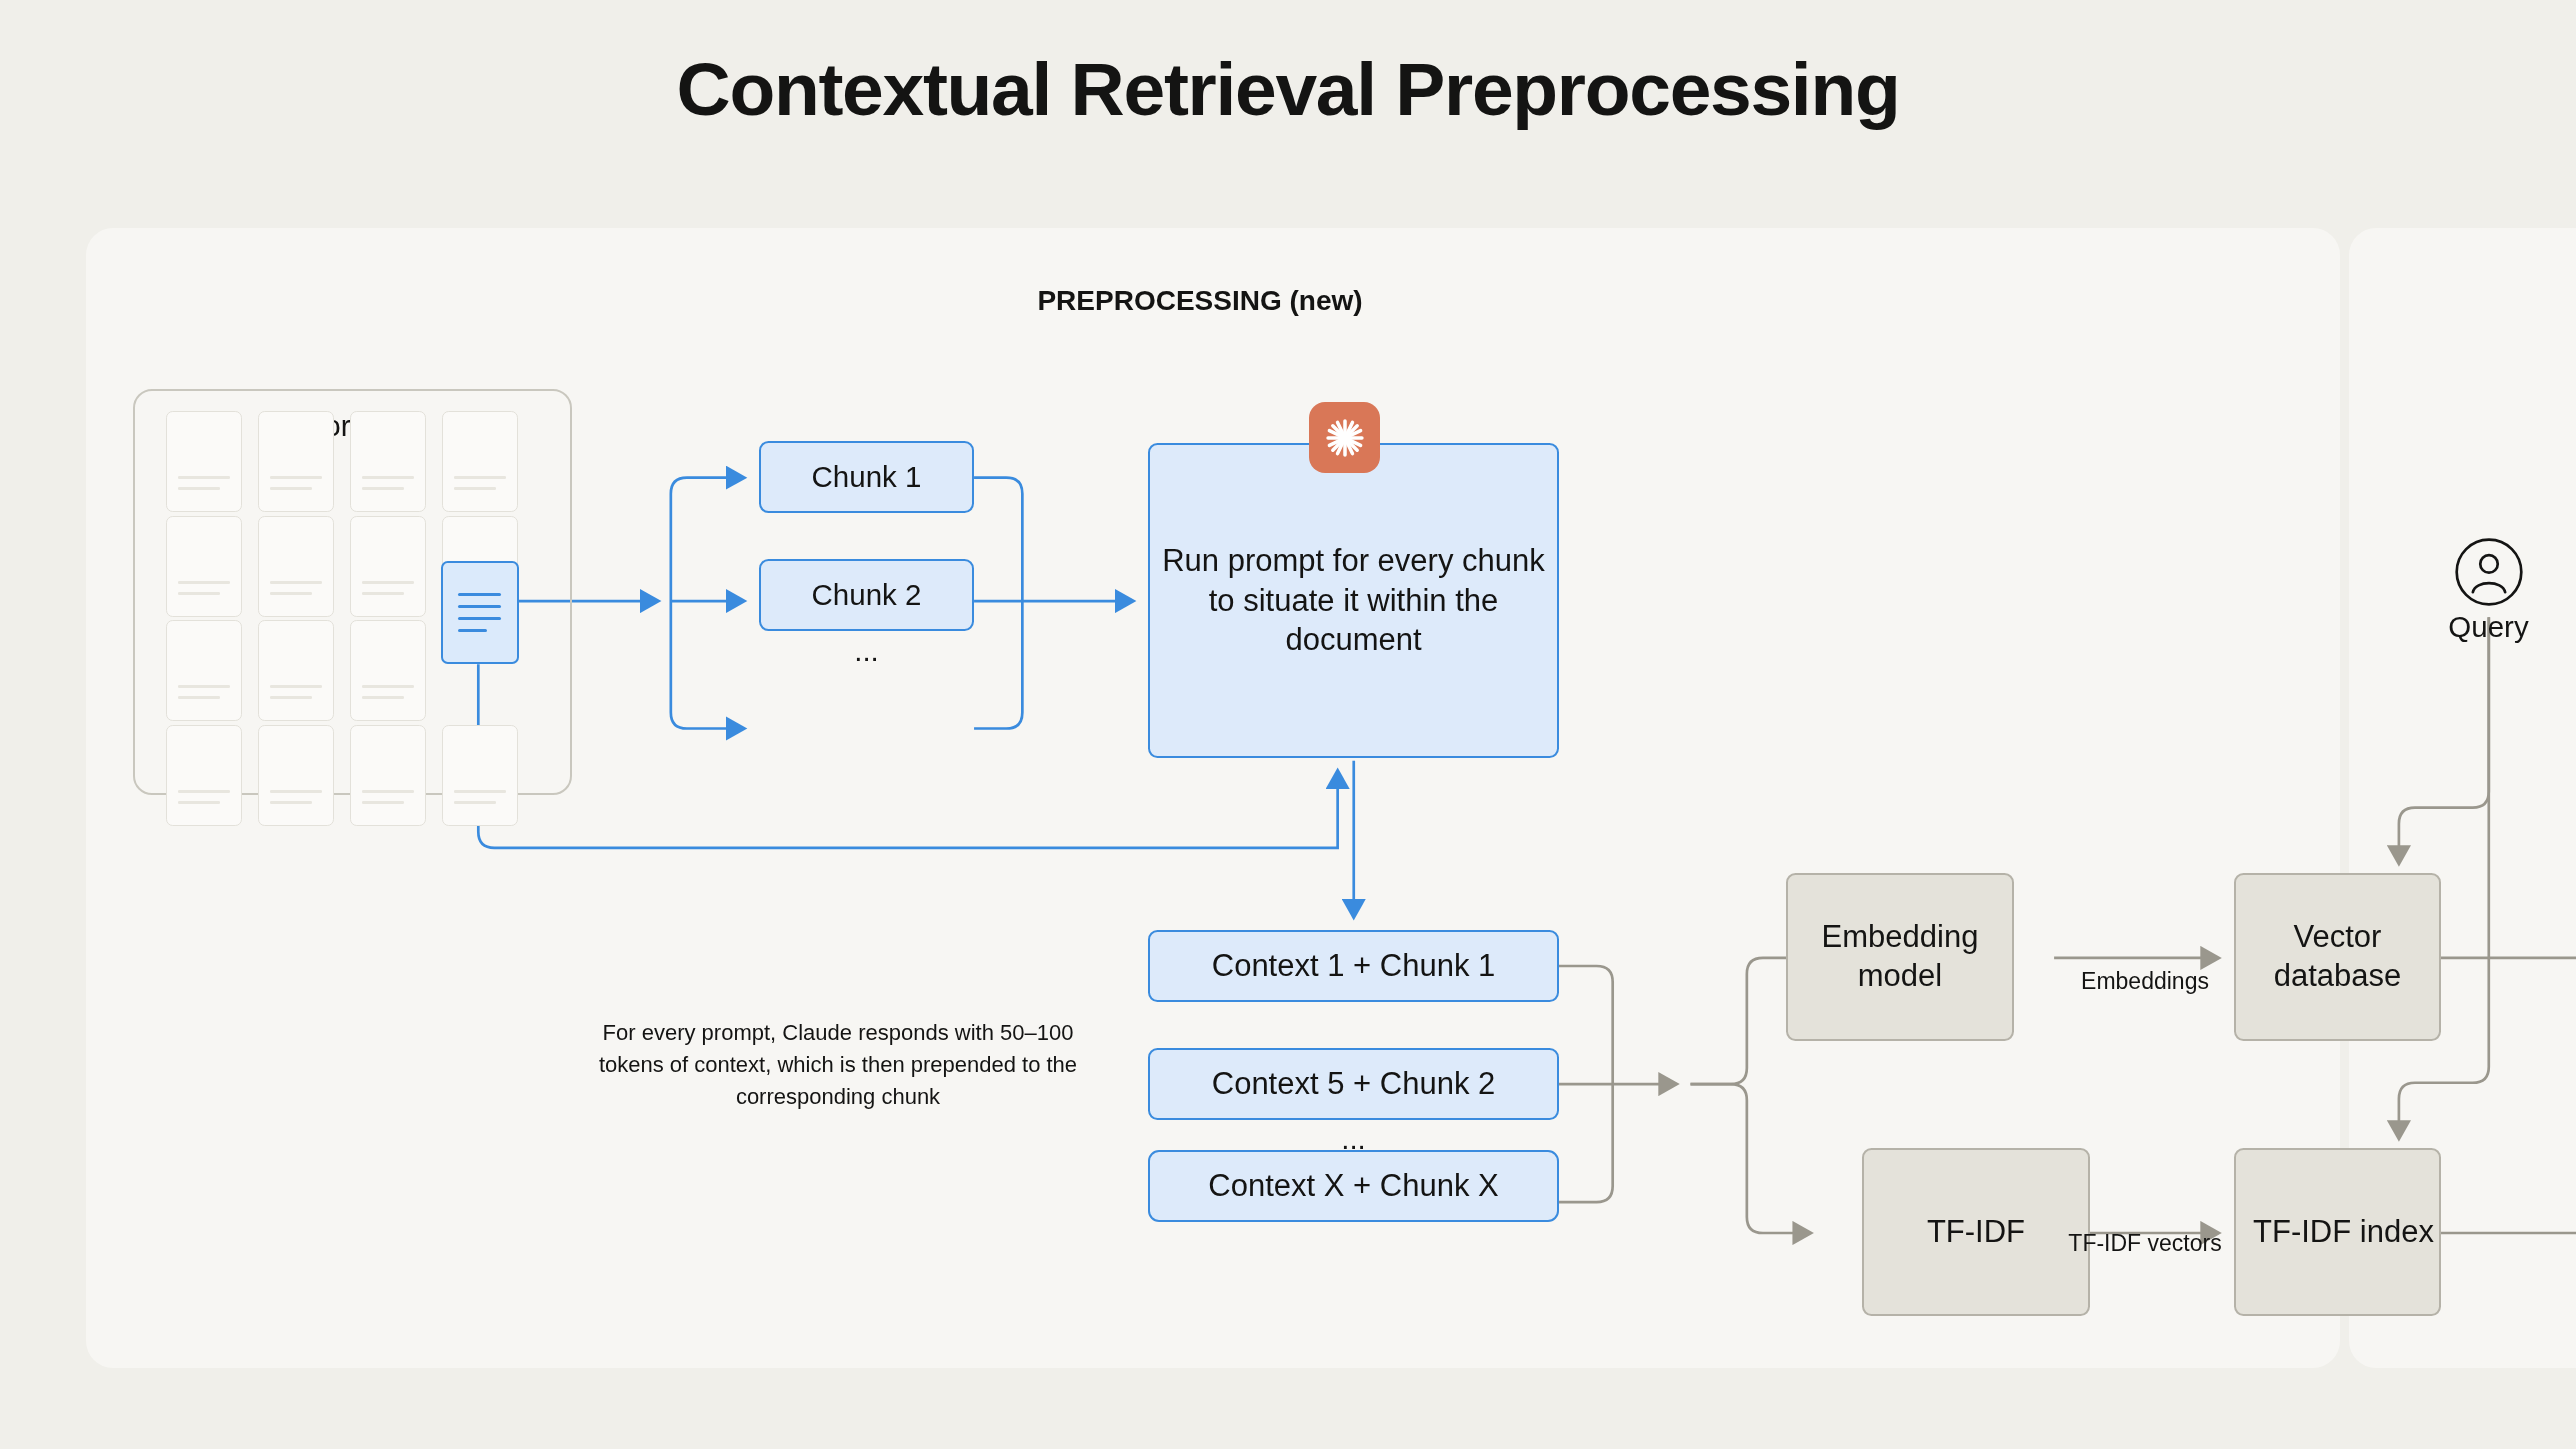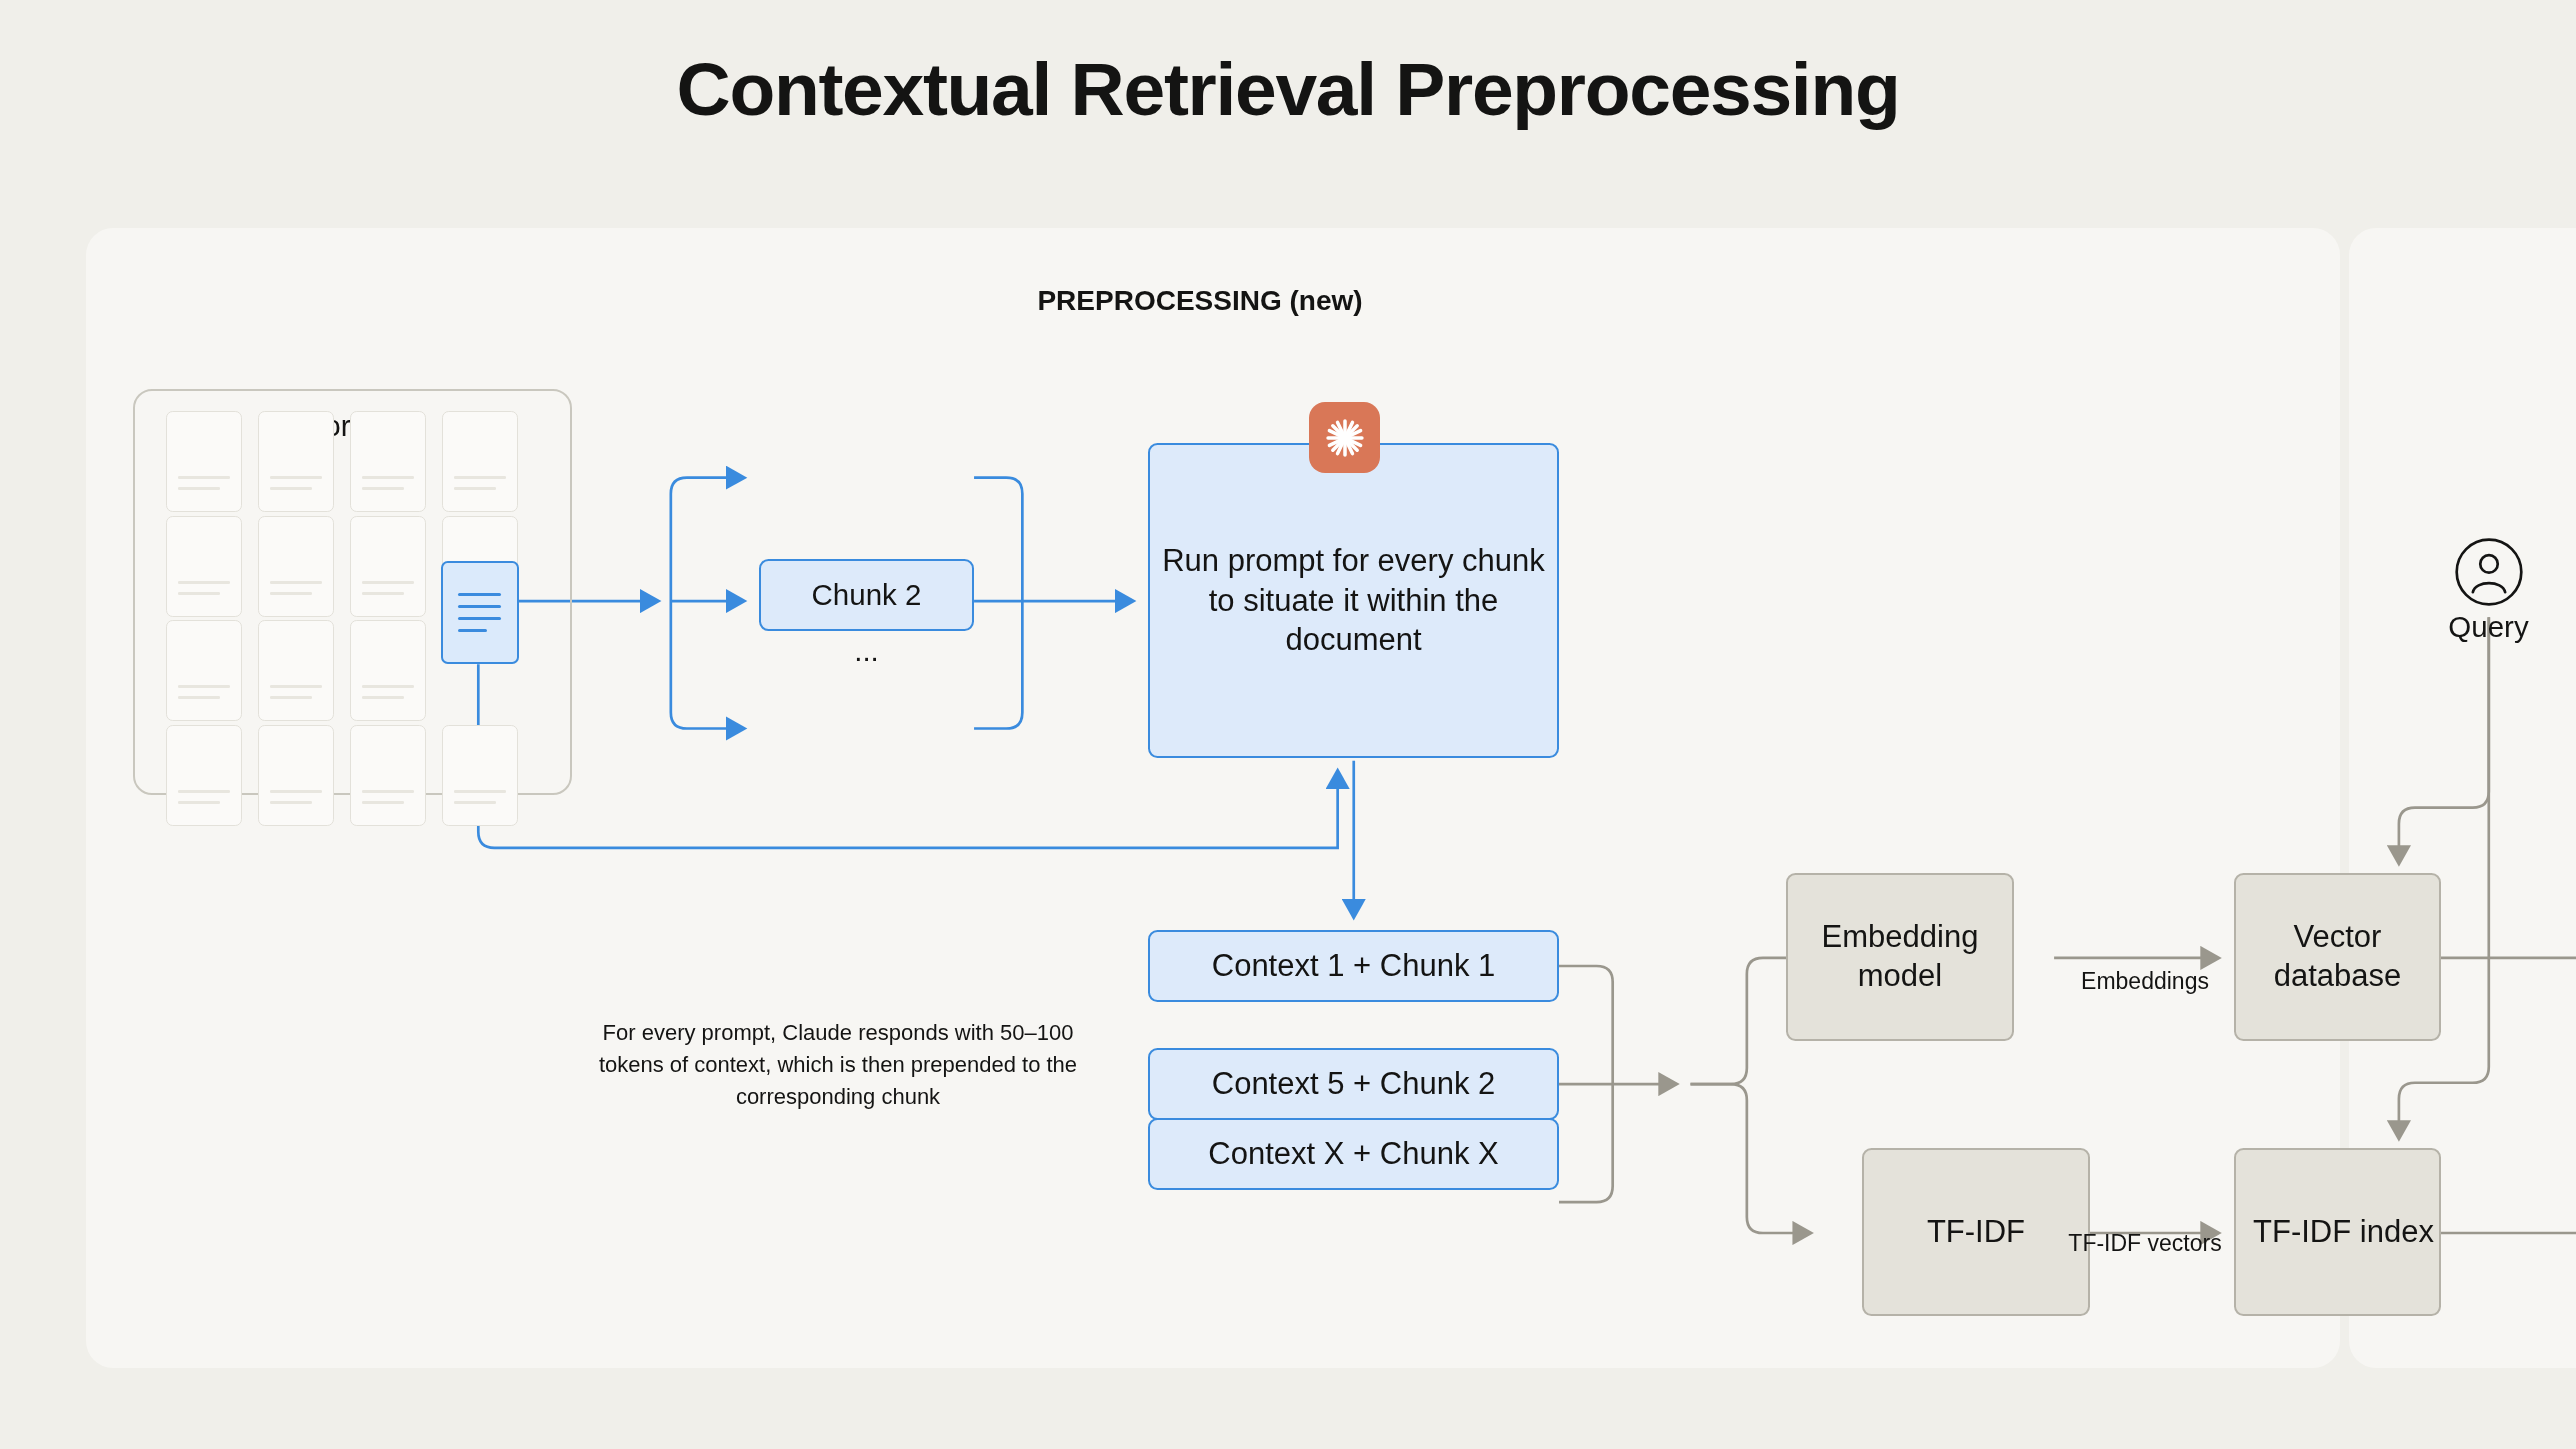--- a/index.html
+++ b/index.html
@@ -165,21 +165,21 @@
   }
 
   .ctx {
     width: 411px;
     height: 72px;
     font-size: 31px;
     left: 1148px;
   }
   #ctx-1 { top: 930px; }
   #ctx-2 { top: 1048px; }
-  #ctx-x { top: 1118px; }
+  #ctx-x { top: 1150px; border-radius: 11px; }
   .ctx-ellipsis {
     position: absolute;
     left: 1148px;
     top: 1124px;
     width: 411px;
     text-align: center;
     font-size: 29.5px;
     color: #141413;
     line-height: 1;
   }
@@ -401,20 +401,21 @@
       </div>
   </div>
 
   <div class="doc-highlight">
     <div class="gl" style="top:29.5px;width:43px;"></div>
     <div class="gl" style="top:42px;width:43px;"></div>
     <div class="gl" style="top:54px;width:43px;"></div>
     <div class="gl" style="top:66px;width:29.5px;"></div>
   </div>
 
+  <div class="blue-box chunk" id="chunk-1">Chunk 1</div>
   <div class="blue-box chunk" id="chunk-2">Chunk 2</div>
   <div class="chunk-ellipsis">...</div>
 
   <div class="blue-box" id="prompt-box">Run prompt for every chunk to situate it within the document</div>
 
   <div id="claude-icon">
     <svg width="42" height="42" viewBox="0 0 62 62" aria-hidden="true">
       <g stroke="#FFFFFF" stroke-width="5.2" stroke-linecap="round">
         <line x1="31" y1="6" x2="31" y2="56"></line>
         <line x1="6" y1="31" x2="56" y2="31"></line>

